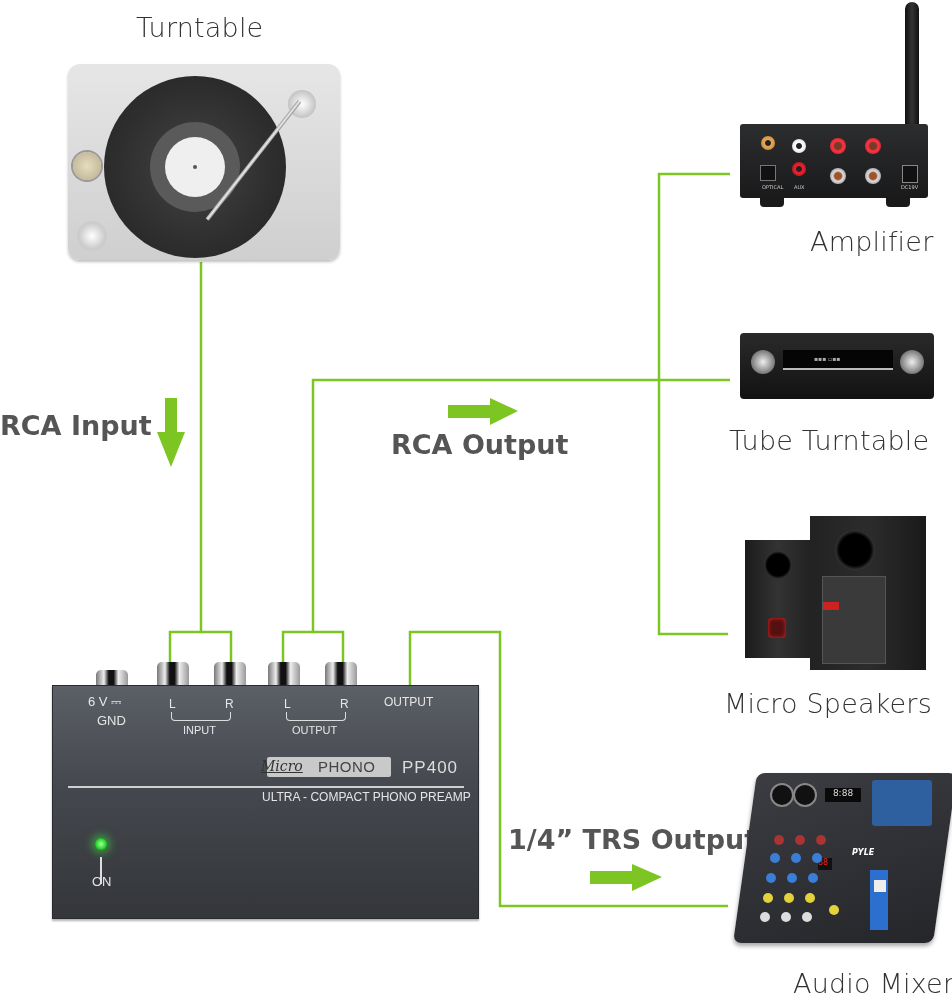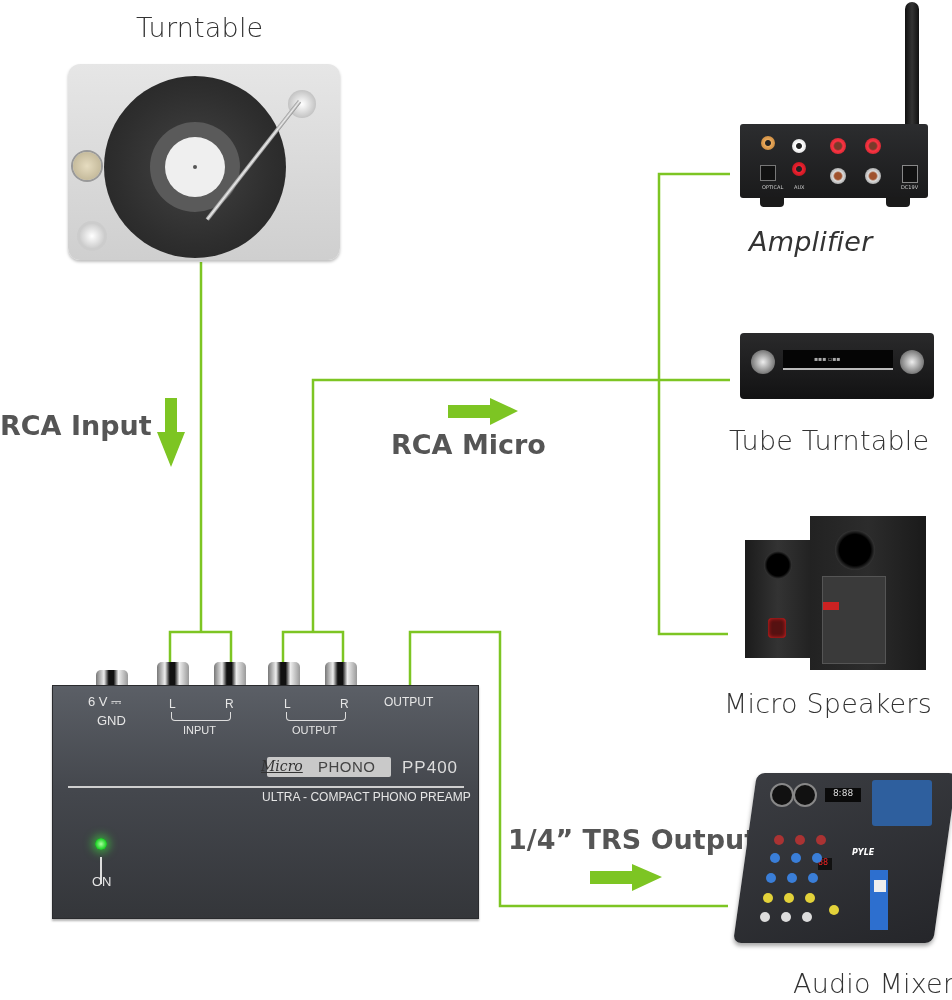--- a/index.html
+++ b/index.html
@@ -98,21 +98,21 @@
   <div class="abs tt-label-ring"></div>
   <div class="abs tt-label"></div>
   <div class="abs tt-spindle"></div>
   <div class="abs tt-pulley"></div>
   <div class="abs tt-knob"></div>
   <div class="abs tt-pivot"></div>
   <div class="abs tt-arm" style="left:298px; top:100px;"></div>
 </div>
 
 <div class="flow-label" style="left:0px; top:410px;">RCA Input</div>
-<div class="flow-label" style="left:391px; top:429px;">RCA Micro</div>
+<div class="flow-label" style="left:391px; top:429px;">RCA Output</div>
 <div class="flow-label" style="left:508px; top:824px;">1/4” TRS Output</div>
 
 <div>
   <div class="jack" style="left:96px; top:670px; height:16px;"></div>
   <div class="jack" style="left:157px;"></div>
   <div class="jack" style="left:214px;"></div>
   <div class="jack" style="left:268px;"></div>
   <div class="jack" style="left:325px;"></div>
   <div class="abs dev-body"></div>
 
@@ -154,21 +154,21 @@
   <div class="post" style="left:830px; top:138px; background:radial-gradient(circle,#7a3a2a 30%,#f34 45%,#a22);"></div>
   <div class="post" style="left:865px; top:138px; background:radial-gradient(circle,#7a3a2a 30%,#f34 45%,#a22);"></div>
   <div class="post" style="left:830px; top:168px; background:radial-gradient(circle,#a0522d 30%,#ddd 45%,#777);"></div>
   <div class="post" style="left:865px; top:168px; background:radial-gradient(circle,#a0522d 30%,#ddd 45%,#777);"></div>
   <div class="abs" style="left:760px; top:165px; width:14px; height:14px; background:#111; border:1px solid #777;"></div>
   <div class="abs" style="left:902px; top:165px; width:14px; height:16px; background:#111; border:1px solid #888;"></div>
   <div class="abs" style="left:762px; top:184px; font-size:5px; color:#ccc;">OPTICAL</div>
   <div class="abs" style="left:794px; top:184px; font-size:5px; color:#ccc;">AUX</div>
   <div class="abs" style="left:901px; top:184px; font-size:5px; color:#ccc;">DC19V</div>
 </div>
-<div class="label" style="left:749px; top:226px;font-style:italic;">Amplifier</div>
+<div class="label" style="left:810px; top:226px;">Amplifier</div>
 
 <div>
   <div class="abs rcv-body"></div>
   <div class="abs rcv-display"></div>
   <div class="abs rcv-knob" style="left:751px;"></div>
   <div class="abs rcv-knob" style="left:900px;"></div>
   <div class="abs" style="left:814px; top:355px; font-size:6px; color:#aaa;">▪▪▪ ▫▪▪</div>
 </div>
 <div class="label" style="left:729px; top:425px;">Tube Turntable</div>
 

